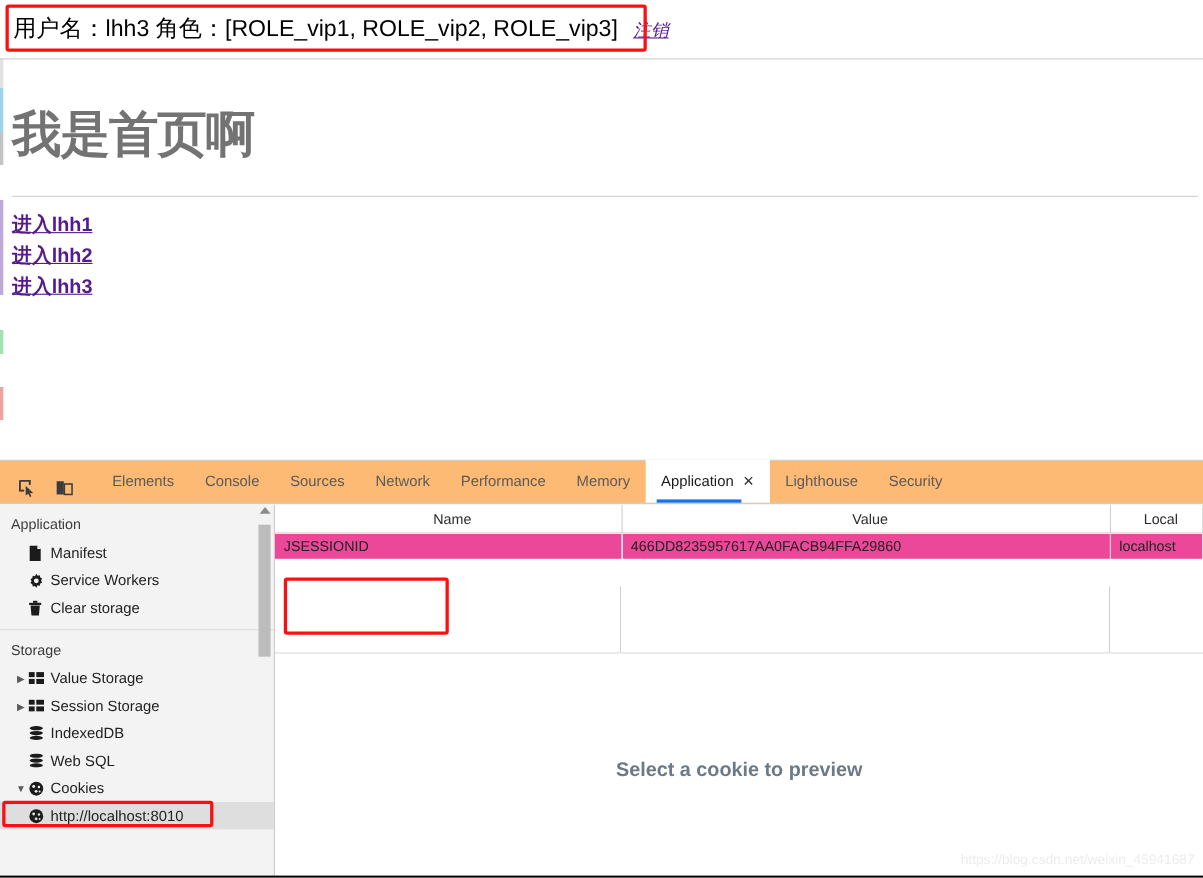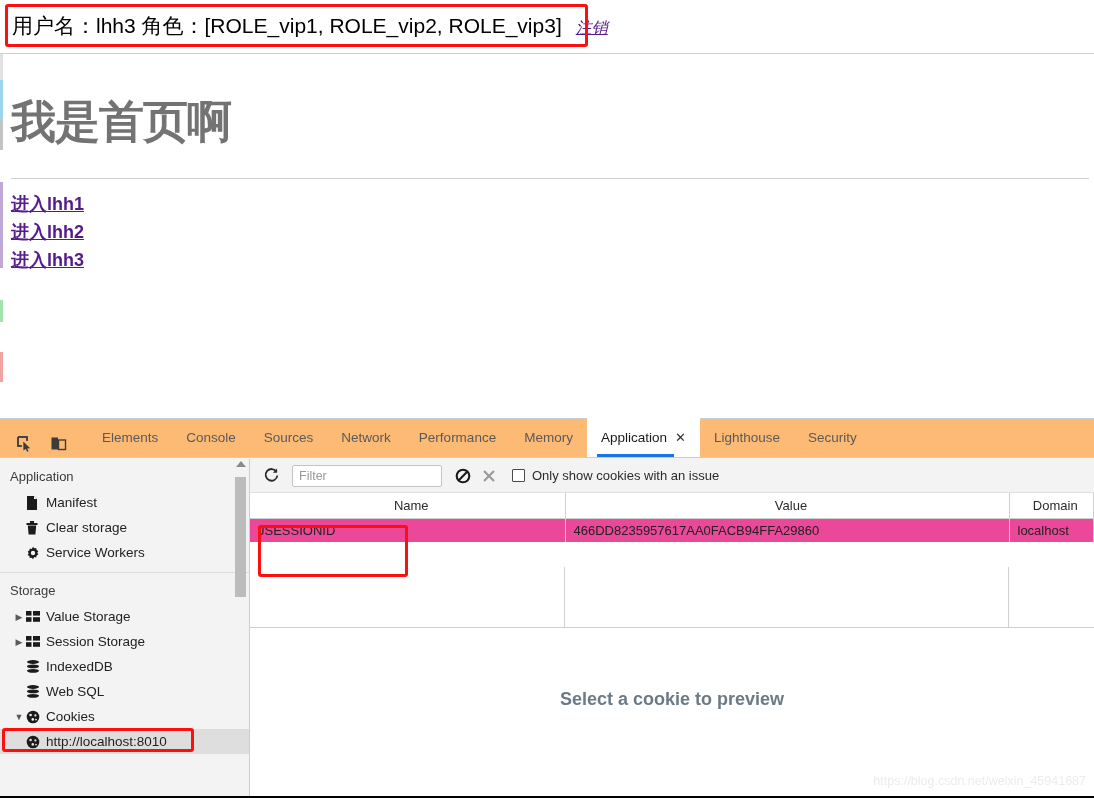--- a/index.html
+++ b/index.html
@@ -305,36 +305,36 @@
           <span class="ic">
             <svg width="12" height="14" viewBox="0 0 12 14">
                 <path d="M1 0 h7 l3 3 v11 h-10 z" fill="#1b1b1b"></path>
                 <path d="M8 0 v3 h3" fill="#fff"></path>
               </svg>
           </span>
           <span>Manifest</span>
         </div>
         <div class="sb-item">
           <span class="ic">
+            <svg width="14" height="14" viewBox="0 0 16 16">
+                <path d="M8 0.8 l1.4 1.9 2.3-.5 .4 2.3 2 1.2-1.2 2 1.2 2-2 1.2-.4 2.3-2.3-.5L8 15.2 6.6 13.3l-2.3.5-.4-2.3-2-1.2 1.2-2-1.2-2 2-1.2.4-2.3 2.3.5z" fill="#1b1b1b"></path>
+                <circle cx="8" cy="8" r="2.5" fill="#f3f3f3"></circle>
+              </svg>
+          </span>
+          <span>Service Workers</span>
+        </div>
+        <div class="sb-item">
+          <span class="ic">
             <svg width="12" height="14" viewBox="0 0 12 14">
                 <rect x="4" y="0" width="4" height="2" fill="#1b1b1b"></rect>
                 <rect x="0.5" y="2" width="11" height="2" fill="#1b1b1b"></rect>
                 <path d="M1.8 4.5 h8.4 l-.8 9 h-6.8 z" fill="#1b1b1b"></path>
               </svg>
           </span>
           <span>Clear storage</span>
-        </div>
-        <div class="sb-item">
-          <span class="ic">
-            <svg width="14" height="14" viewBox="0 0 16 16">
-                <path d="M8 0.8 l1.4 1.9 2.3-.5 .4 2.3 2 1.2-1.2 2 1.2 2-2 1.2-.4 2.3-2.3-.5L8 15.2 6.6 13.3l-2.3.5-.4-2.3-2-1.2 1.2-2-1.2-2 2-1.2.4-2.3 2.3.5z" fill="#1b1b1b"></path>
-                <circle cx="8" cy="8" r="2.5" fill="#f3f3f3"></circle>
-              </svg>
-          </span>
-          <span>Service Workers</span>
         </div>
 
         <div class="sb-divider"></div>
         <div class="sb-section-title">Storage</div>
 
         <div class="sb-item">
           <span class="tw">▶</span>
           <span class="ic">
             <svg width="14" height="11" viewBox="0 0 14 11">
                 <rect x="0" y="0" width="5.5" height="4.6" fill="#1b1b1b"></rect>
@@ -404,58 +404,33 @@
         </div>
 
         <div class="sb-scroll">
           <div class="arrow"></div>
           <div class="thumb"></div>
         </div>
       </div>
 
       <div class="dt-main">
 
-        <div class="cookie-toolbar">
-          <div class="tb-btn">
-            <svg width="17" height="17" viewBox="0 0 18 18">
-              <path d="M14.4 5.2 A6.2 6.2 0 1 0 15.2 9" fill="none" stroke="#2b2b2b" stroke-width="1.9"></path>
-              <path d="M14.9 1.6 L14.9 6.2 L10.5 6.2 Z" fill="#2b2b2b"></path>
-            </svg>
-          </div>
-          <input class="filter-input" type="text" placeholder="Filter" style="">
-          <div class="tb-btn" style="margin-left:8px">
-            <svg width="16" height="16" viewBox="0 0 16 16">
-              <circle cx="8" cy="8" r="6.3" fill="none" stroke="#1b1b1b" stroke-width="2.1"></circle>
-              <line x1="3.6" y1="12.4" x2="12.4" y2="3.6" stroke="#1b1b1b" stroke-width="2.1"></line>
-            </svg>
-          </div>
-          <div class="tb-btn">
-            <svg width="16" height="16" viewBox="0 0 16 16">
-              <line x1="3" y1="3" x2="13" y2="13" stroke="#9a9a9a" stroke-width="2.2"></line>
-              <line x1="13" y1="3" x2="3" y2="13" stroke="#9a9a9a" stroke-width="2.2"></line>
-            </svg>
-          </div>
-          <div class="cb-wrap">
-            <span class="cb-box"></span>
-            <span class="cb-label">Only show cookies with an issue</span>
-          </div>
-        </div>
 
         <div class="ck-grid-wrap">
           <table class="ck-table">
             <colgroup>
                 <col style="width:315px">
                 <col style="width:444px">
                 <col>
               </colgroup>
             <thead>
               <tr>
                 <th>Name</th>
                 <th>Value</th>
-                <th>Domain</th>
+                <th>Local</th>
               </tr>
             </thead>
             <tbody>
               <tr class="odd">
                 <td>JSESSIONID</td>
                 <td>466DD8235957617AA0FACB94FFA29860</td>
                 <td>localhost</td>
               </tr>
             </tbody>
           </table>

